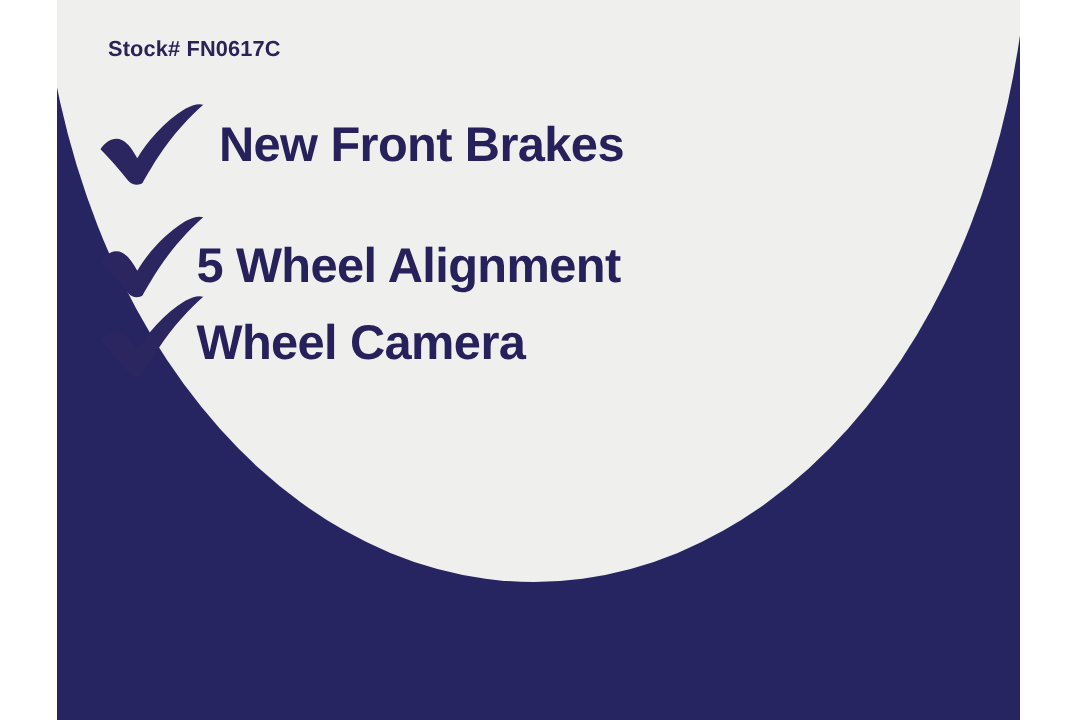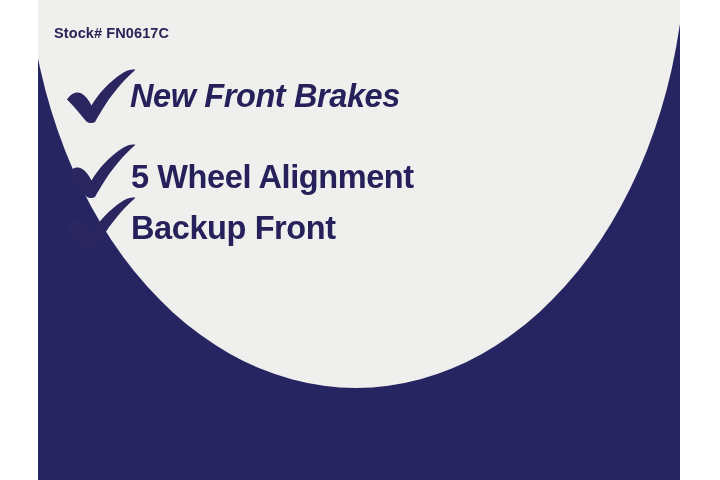--- a/index.html
+++ b/index.html
@@ -36,21 +36,21 @@
   #feature-list {
     position: absolute;
     left: 0;
     top: 0;
     width: 642px;
     height: 480px;
   }
 
   #stock-number {
     position: absolute;
-    left: 16px;
+    left: 34px;
     top: 25px;
     font-size: 14.5px;
     letter-spacing: 0.1px;
     color: #2a2356;
     white-space: nowrap;
   }
   #stock-number .stock-label {
     font-weight: 700;
   }
   #stock-number .stock-value {
@@ -73,21 +73,21 @@
     position: absolute;
     font-size: 32.5px;
     font-weight: 700;
     letter-spacing: -0.4px;
     color: #26215a;
     white-space: nowrap;
     line-height: 56px;
   }
 
   #feature-row-0 { top: 68px; }
-  #feature-row-0 .feature-text { left: 92px; font-style: italic; }
+  #feature-row-0 .feature-text { left: 108px; }
 
   #feature-row-1 { top: 149px; }
   #feature-row-1 .feature-check-icon { top: -6px; }
   #feature-row-1 .feature-text { left: 93px; }
 
   #feature-row-2 { top: 200px; }
   #feature-row-2 .feature-check-icon { top: -4px; }
   #feature-row-2 .feature-text { left: 93px; }
 </style>
 </head>
@@ -134,17 +134,17 @@
       <div class="feature-text">5 Wheel Alignment</div>
     </div>
 
     <div class="feature-row" id="feature-row-2">
       <svg class="feature-check-icon" viewBox="0 0 74 56">
         <path d="M3 31.5 C7 25.5 12.5 23 17.5 25.5 C21.5 27.5 24.5 32 27.5 37.5
                  C34 26.5 45 13.5 59.5 4.5 C64 1.8 68.5 0.8 71.5 1.8
                  C63 9 51 22 41.5 36.5 C37 43.5 33.5 49.5 31 54
                  C28.5 55.8 24 55.5 21.5 52.5 C16.5 46.5 10.5 39 3 31.5 Z" fill="#2b2560"></path>
       </svg>
-      <div class="feature-text">Backup Front</div>
+      <div class="feature-text">Wheel Camera</div>
     </div>
 
   </div>
 </div>
 
 </body></html>

